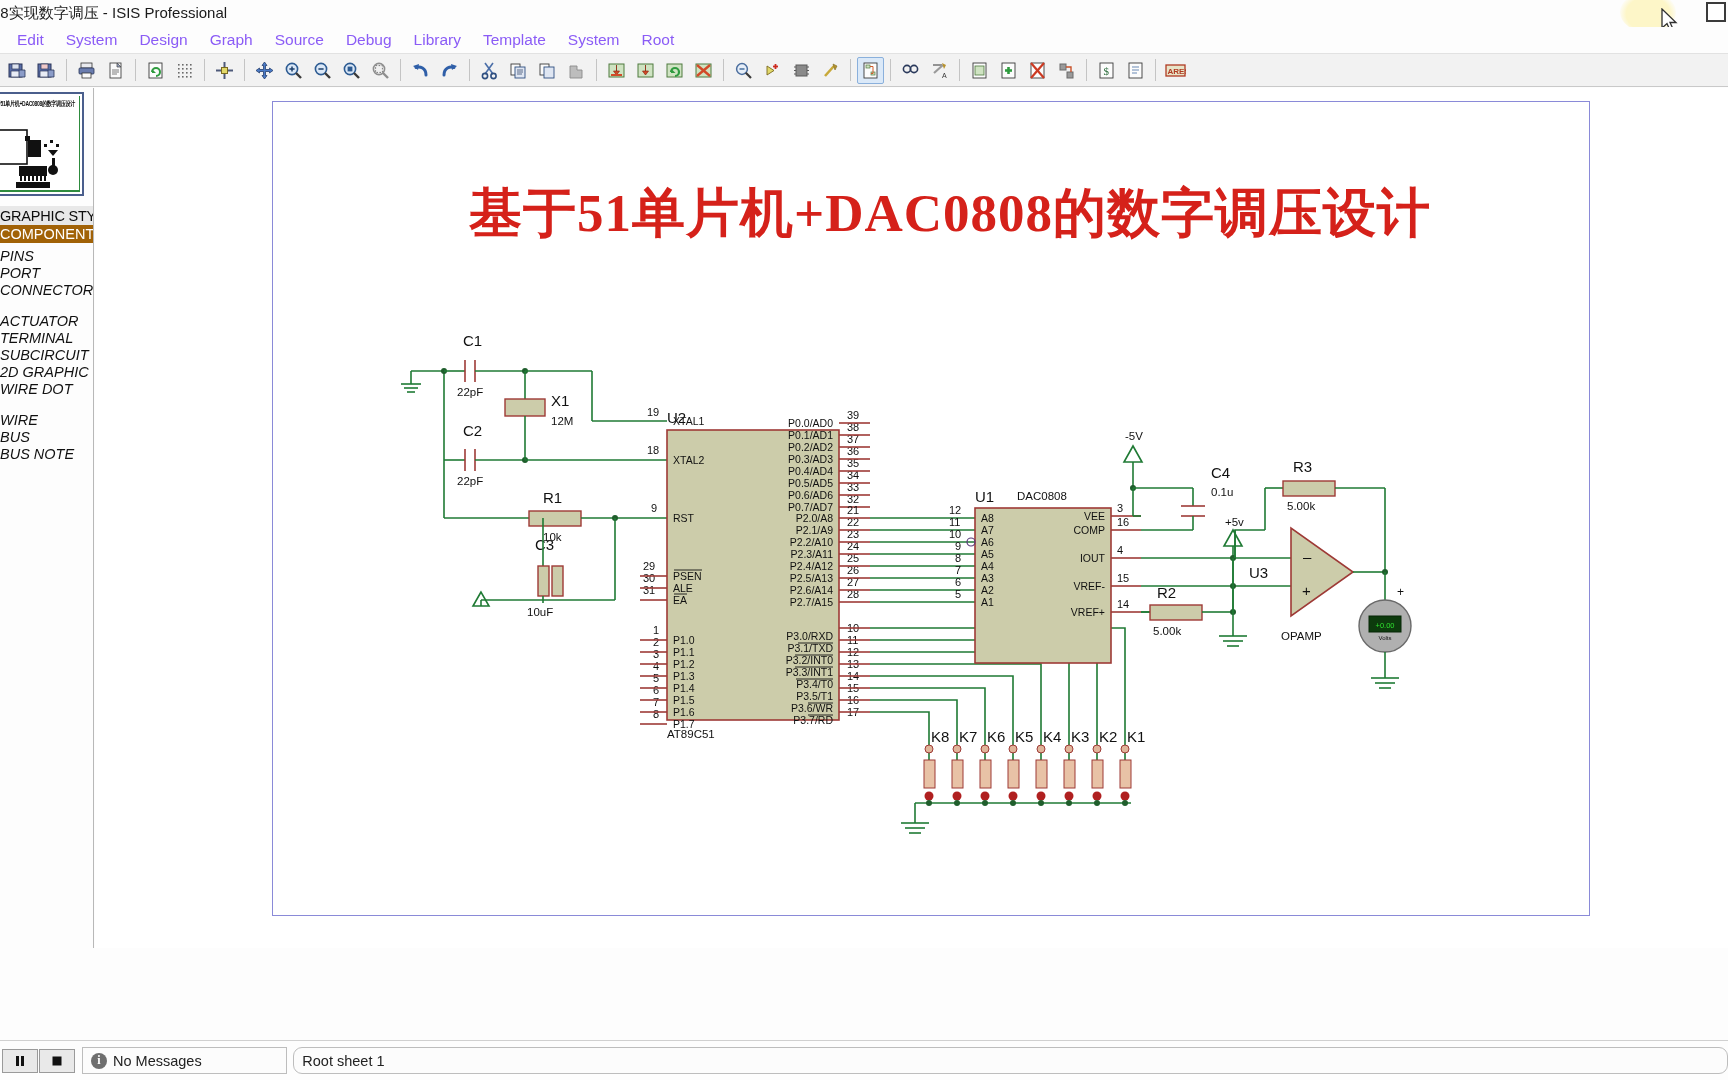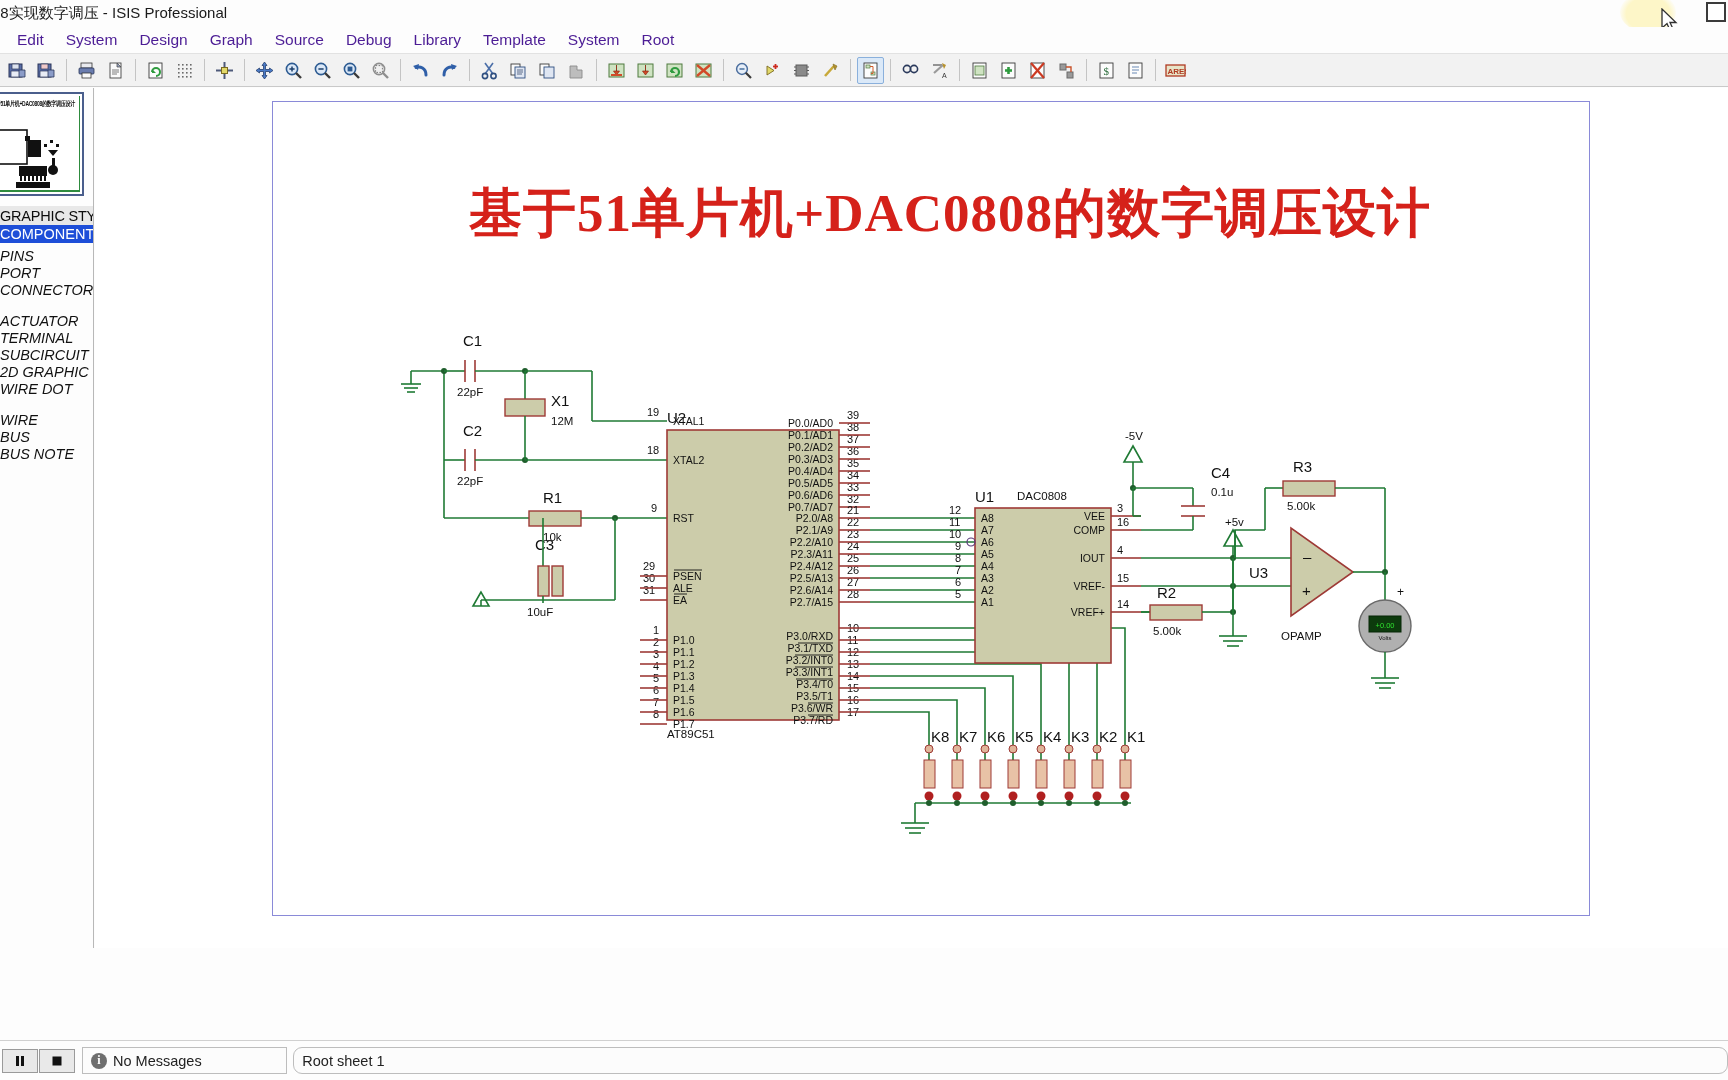--- a/index.html
+++ b/index.html
@@ -44,21 +44,21 @@
   }
 
   
   .menubar {
     position: absolute; left: 0; top: 27px; width: 1728px; height: 26px;
     background: #fdfdfd;
     display: flex; align-items: center;
     padding-left: 6px;
   }
   .menu-item {
-    font-size: 15.5px; color: #4c1d95;
+    font-size: 15.5px; color: #8b5cf6;
     padding: 2px 11px;
     white-space: nowrap;
     cursor: default;
   }
 
   
   .toolbar {
     position: absolute; left: 0; top: 53px; width: 1728px; height: 34px;
     background: #f2f2f2;
     border-top: 1px solid #e2e2e2;
@@ -111,21 +111,21 @@
     position: absolute; left: 0; top: 118px; width: 94px; height: 19px;
     background: #e8e8e8;
     font-size: 14.5px; color: #0c0c0c; font-weight: 500;
     letter-spacing: -0.2px;
     display: flex; align-items: center;
     padding-left: 0px;
     overflow: hidden; white-space: nowrap;
   }
   .gs-selected {
     position: absolute; left: 0; top: 137px; width: 94px; height: 18px;
-    background: #1d4ed8;
+    background: #a16207;
     color: #fff; font-size: 14.5px;
     display: flex; align-items: center;
     overflow: hidden; white-space: nowrap;
   }
   .gs-list {
     position: absolute; left: 0; top: 160px; width: 94px; font-style: italic;
   }
   .gs-row {
     font-size: 14.5px; color: #111;
     height: 17px; line-height: 17px;

